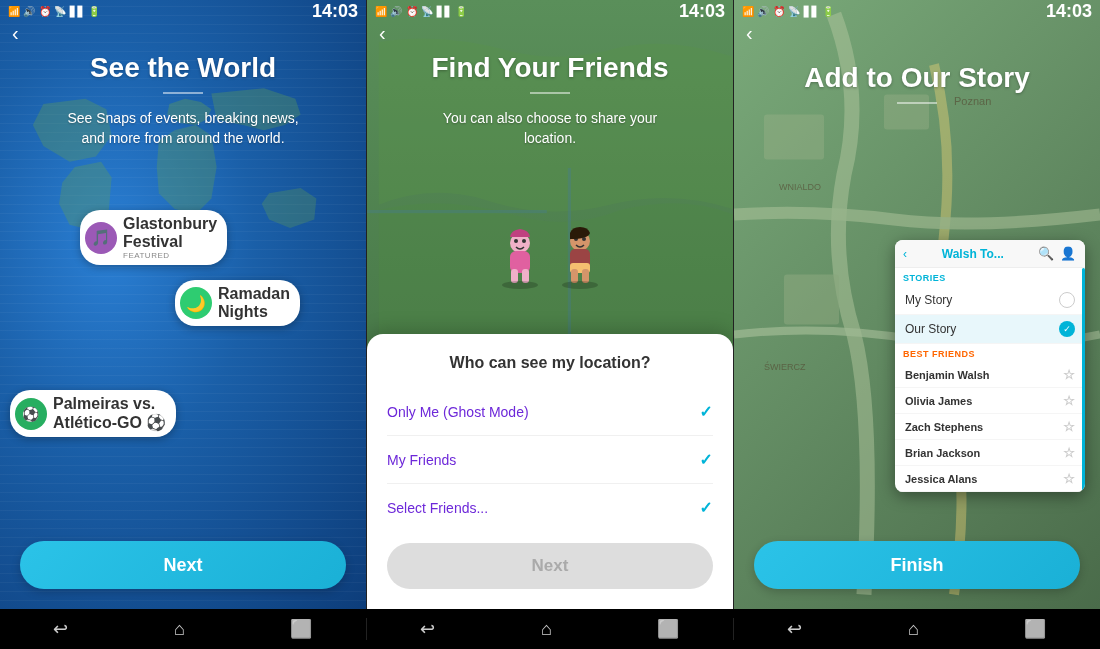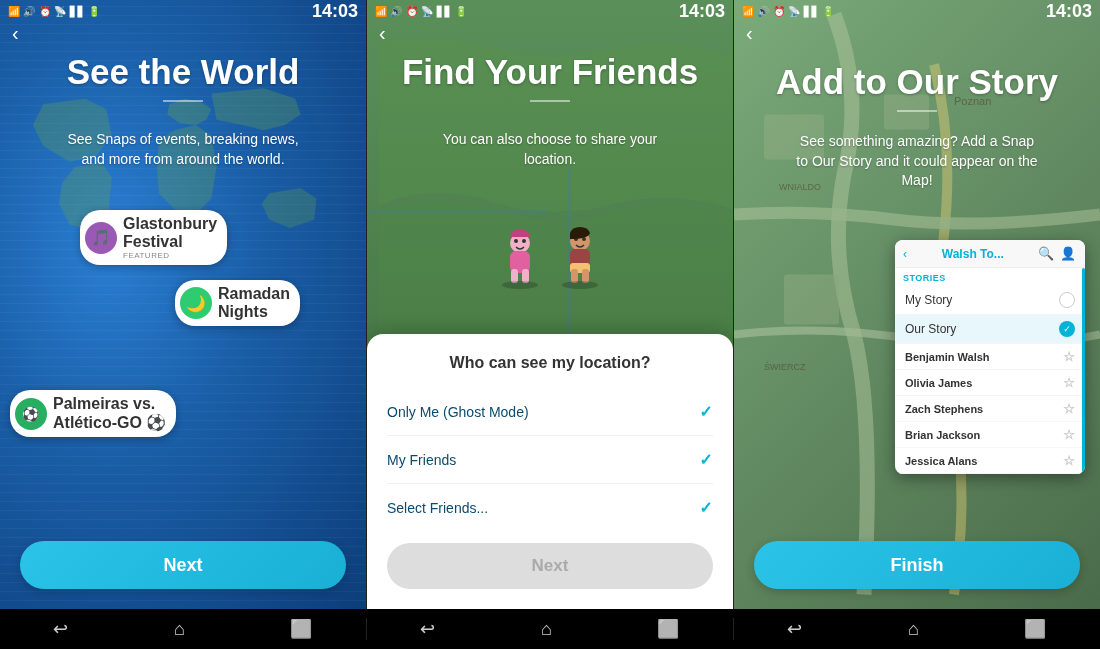--- a/index.html
+++ b/index.html
@@ -98,37 +98,37 @@
       top: 22px;
       left: 12px;
       z-index: 10;
       color: #fff;
       font-size: 20px;
       cursor: pointer;
     }
 
     .screen-title {
       color: #fff;
-      font-size: 35px;
+      font-size: 28px;
       font-weight: bold;
       text-align: center;
       margin-top: 10px;
       text-shadow: 0 1px 3px rgba(0,0,0,0.3);
     }
     .title-divider {
       width: 40px;
       height: 2px;
       background: rgba(255,255,255,0.5);
       margin: 8px auto;
     }
     .screen-subtitle {
       color: #fff;
       font-size: 14px;
       text-align: center;
-      margin-top: 20px;
+      margin-top: 7px;
       line-height: 1.4;
       text-shadow: 0 1px 2px rgba(0,0,0,0.3);
     }
 
     
     .story-bubble {
       position: absolute;
       background: #fff;
       border-radius: 20px;
       display: flex;
@@ -227,21 +227,21 @@
       align-items: center;
       justify-content: space-between;
       padding: 14px 0;
       border-bottom: 1px solid #f0f0f0;
     }
     .location-option:last-of-type {
       border-bottom: none;
     }
     .option-text {
       font-size: 14px;
-      color: #0c4a6e;
+      color: #6d28d9;
     }
     .check-icon {
       color: #00b4d8;
       font-size: 16px;
       font-weight: bold;
     }
     .modal-next-btn {
       width: 100%;
       height: 46px;
       background: #ddd;
@@ -631,21 +631,20 @@
         <text x="45" y="175" fill="rgba(80,60,40,0.9)" font-size="9" font-family="Arial">WNIALDO</text>
         <text x="30" y="355" fill="rgba(80,60,40,0.9)" font-size="9" font-family="Arial">ŚWIERCZ</text>
       </svg>
     </div>
 
     <div class="back-btn">‹</div>
 
     <div class="story-content">
       <h1 class="screen-title">Add to Our Story</h1>
       <div class="title-divider"></div>
-      <p class="screen-subtitle">See something amazing? Add a Snap<br>to Our Story and it could appear on the<br>Map!</p>
     </div>
 
     <div class="inner-phone">
       <div class="inner-phone-bar">
         <span class="inner-back">‹</span>
         <span class="inner-title">Walsh To...</span>
         <div class="inner-icons">
           <span class="inner-icon">🔍</span>
           <span class="inner-icon">👤</span>
         </div>
@@ -653,20 +652,21 @@
       <div style="position:relative;">
         <div class="inner-section-label">STORIES</div>
         <div class="inner-story-item">
           <span class="inner-item-name">My Story</span>
           <div class="inner-radio-empty"></div>
         </div>
         <div class="inner-story-item selected">
           <span class="inner-item-name">Our Story</span>
           <div class="inner-check-filled">✓</div>
         </div>
+        <div class="inner-section-label2">BEST FRIENDS</div>
         <div class="inner-friend-item">
           <span class="inner-friend-name">Benjamin Walsh</span>
           <span class="star-icon">☆</span>
         </div>
         <div class="inner-friend-item">
           <span class="inner-friend-name">Olivia James</span>
           <span class="star-icon">☆</span>
         </div>
         <div class="inner-friend-item">
           <span class="inner-friend-name">Zach Stephens</span>

